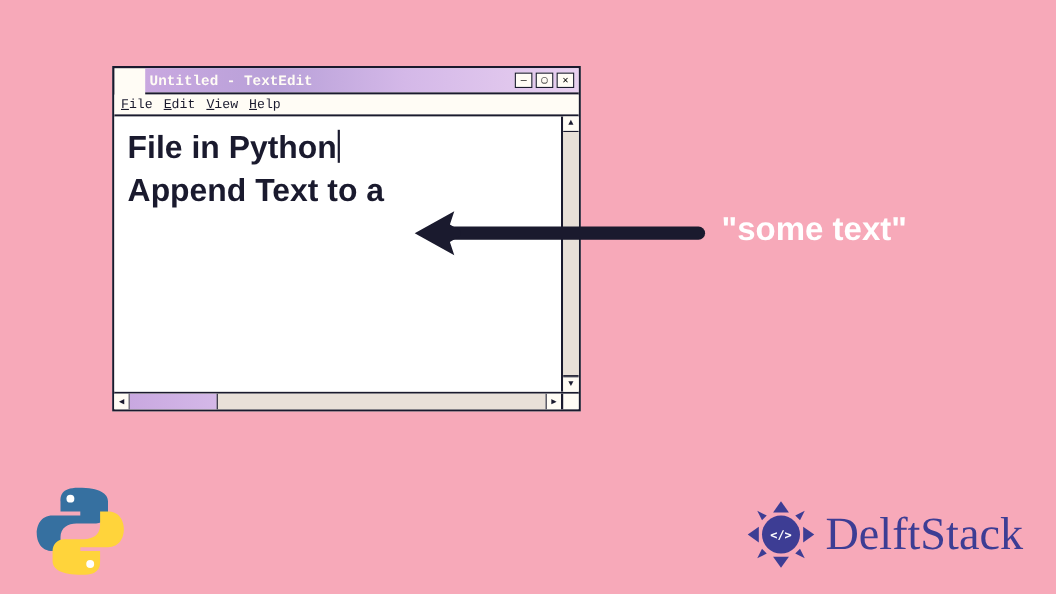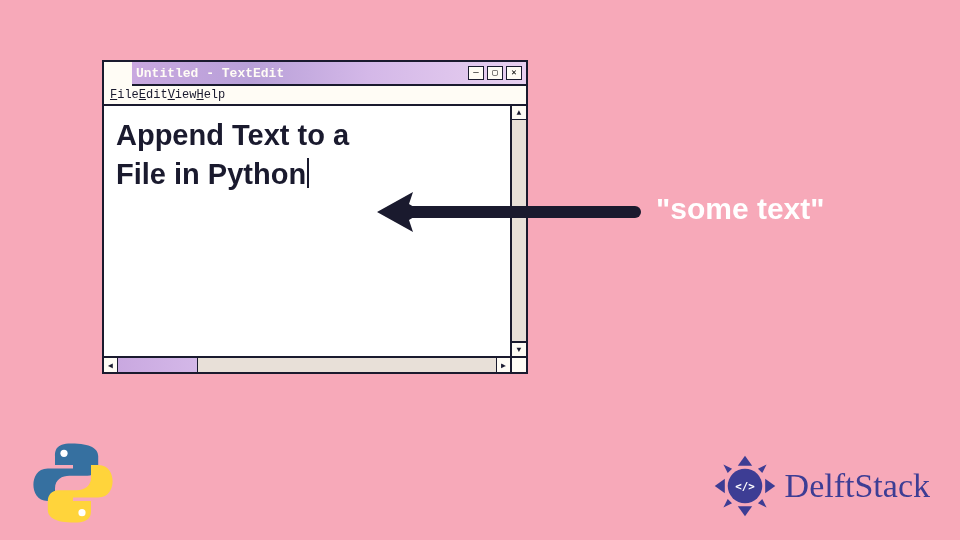--- a/index.html
+++ b/index.html
@@ -50,21 +50,21 @@
   font-size: 9px;
   line-height: 1;
 }
 .menubar {
   height: 20px;
   background: #fffcf5;
   border-bottom: 2px solid #1a1a2e;
   display: flex;
   align-items: center;
   padding: 0 6px;
-  gap: 0;
+  gap: 10px;
 }
 .menu-item {
   font-size: 12px;
   color: #1a1a2e;
   font-family: "Courier New", monospace;
 }
 .menu-item .ul { text-decoration: underline; }
 .content-wrap {
   display: flex;
   height: 250px;
@@ -169,21 +169,21 @@
 .delft-wrap {
   position: absolute;
   right: 30px;
   bottom: 18px;
   display: flex;
   align-items: center;
   gap: 4px;
 }
 .delft-text {
   font-family: Georgia, serif;
-  font-size: 34px;
+  font-size: 42px;
   color: #3d3d94;
 }
 </style>
 </head>
 <body>
 
 <div class="window">
   <div class="titlebar">
     <span class="title-text">Untitled - TextEdit</span>
     <div class="window-controls">
@@ -199,22 +199,22 @@
     </div>
   </div>
   <div class="menubar">
     <span class="menu-item"><span class="ul">F</span><span>ile</span></span>
     <span class="menu-item"><span class="ul">E</span><span>dit</span></span>
     <span class="menu-item"><span class="ul">V</span><span>iew</span></span>
     <span class="menu-item"><span class="ul">H</span><span>elp</span></span>
   </div>
   <div class="content-wrap">
     <div class="content">
+      <div><span>File in Python</span><span class="cursor"></span></div>
       <div>Append Text to a</div>
-      <div><span>File in Python</span><span class="cursor"></span></div>
     </div>
     <div class="vscroll">
       <div class="scroll-btn">
           <span class="tri">▲</span>
         </div>
       <div class="scroll-track"></div>
       <div class="scroll-btn bottom">
           <span class="tri">▼</span>
         </div>
     </div>

